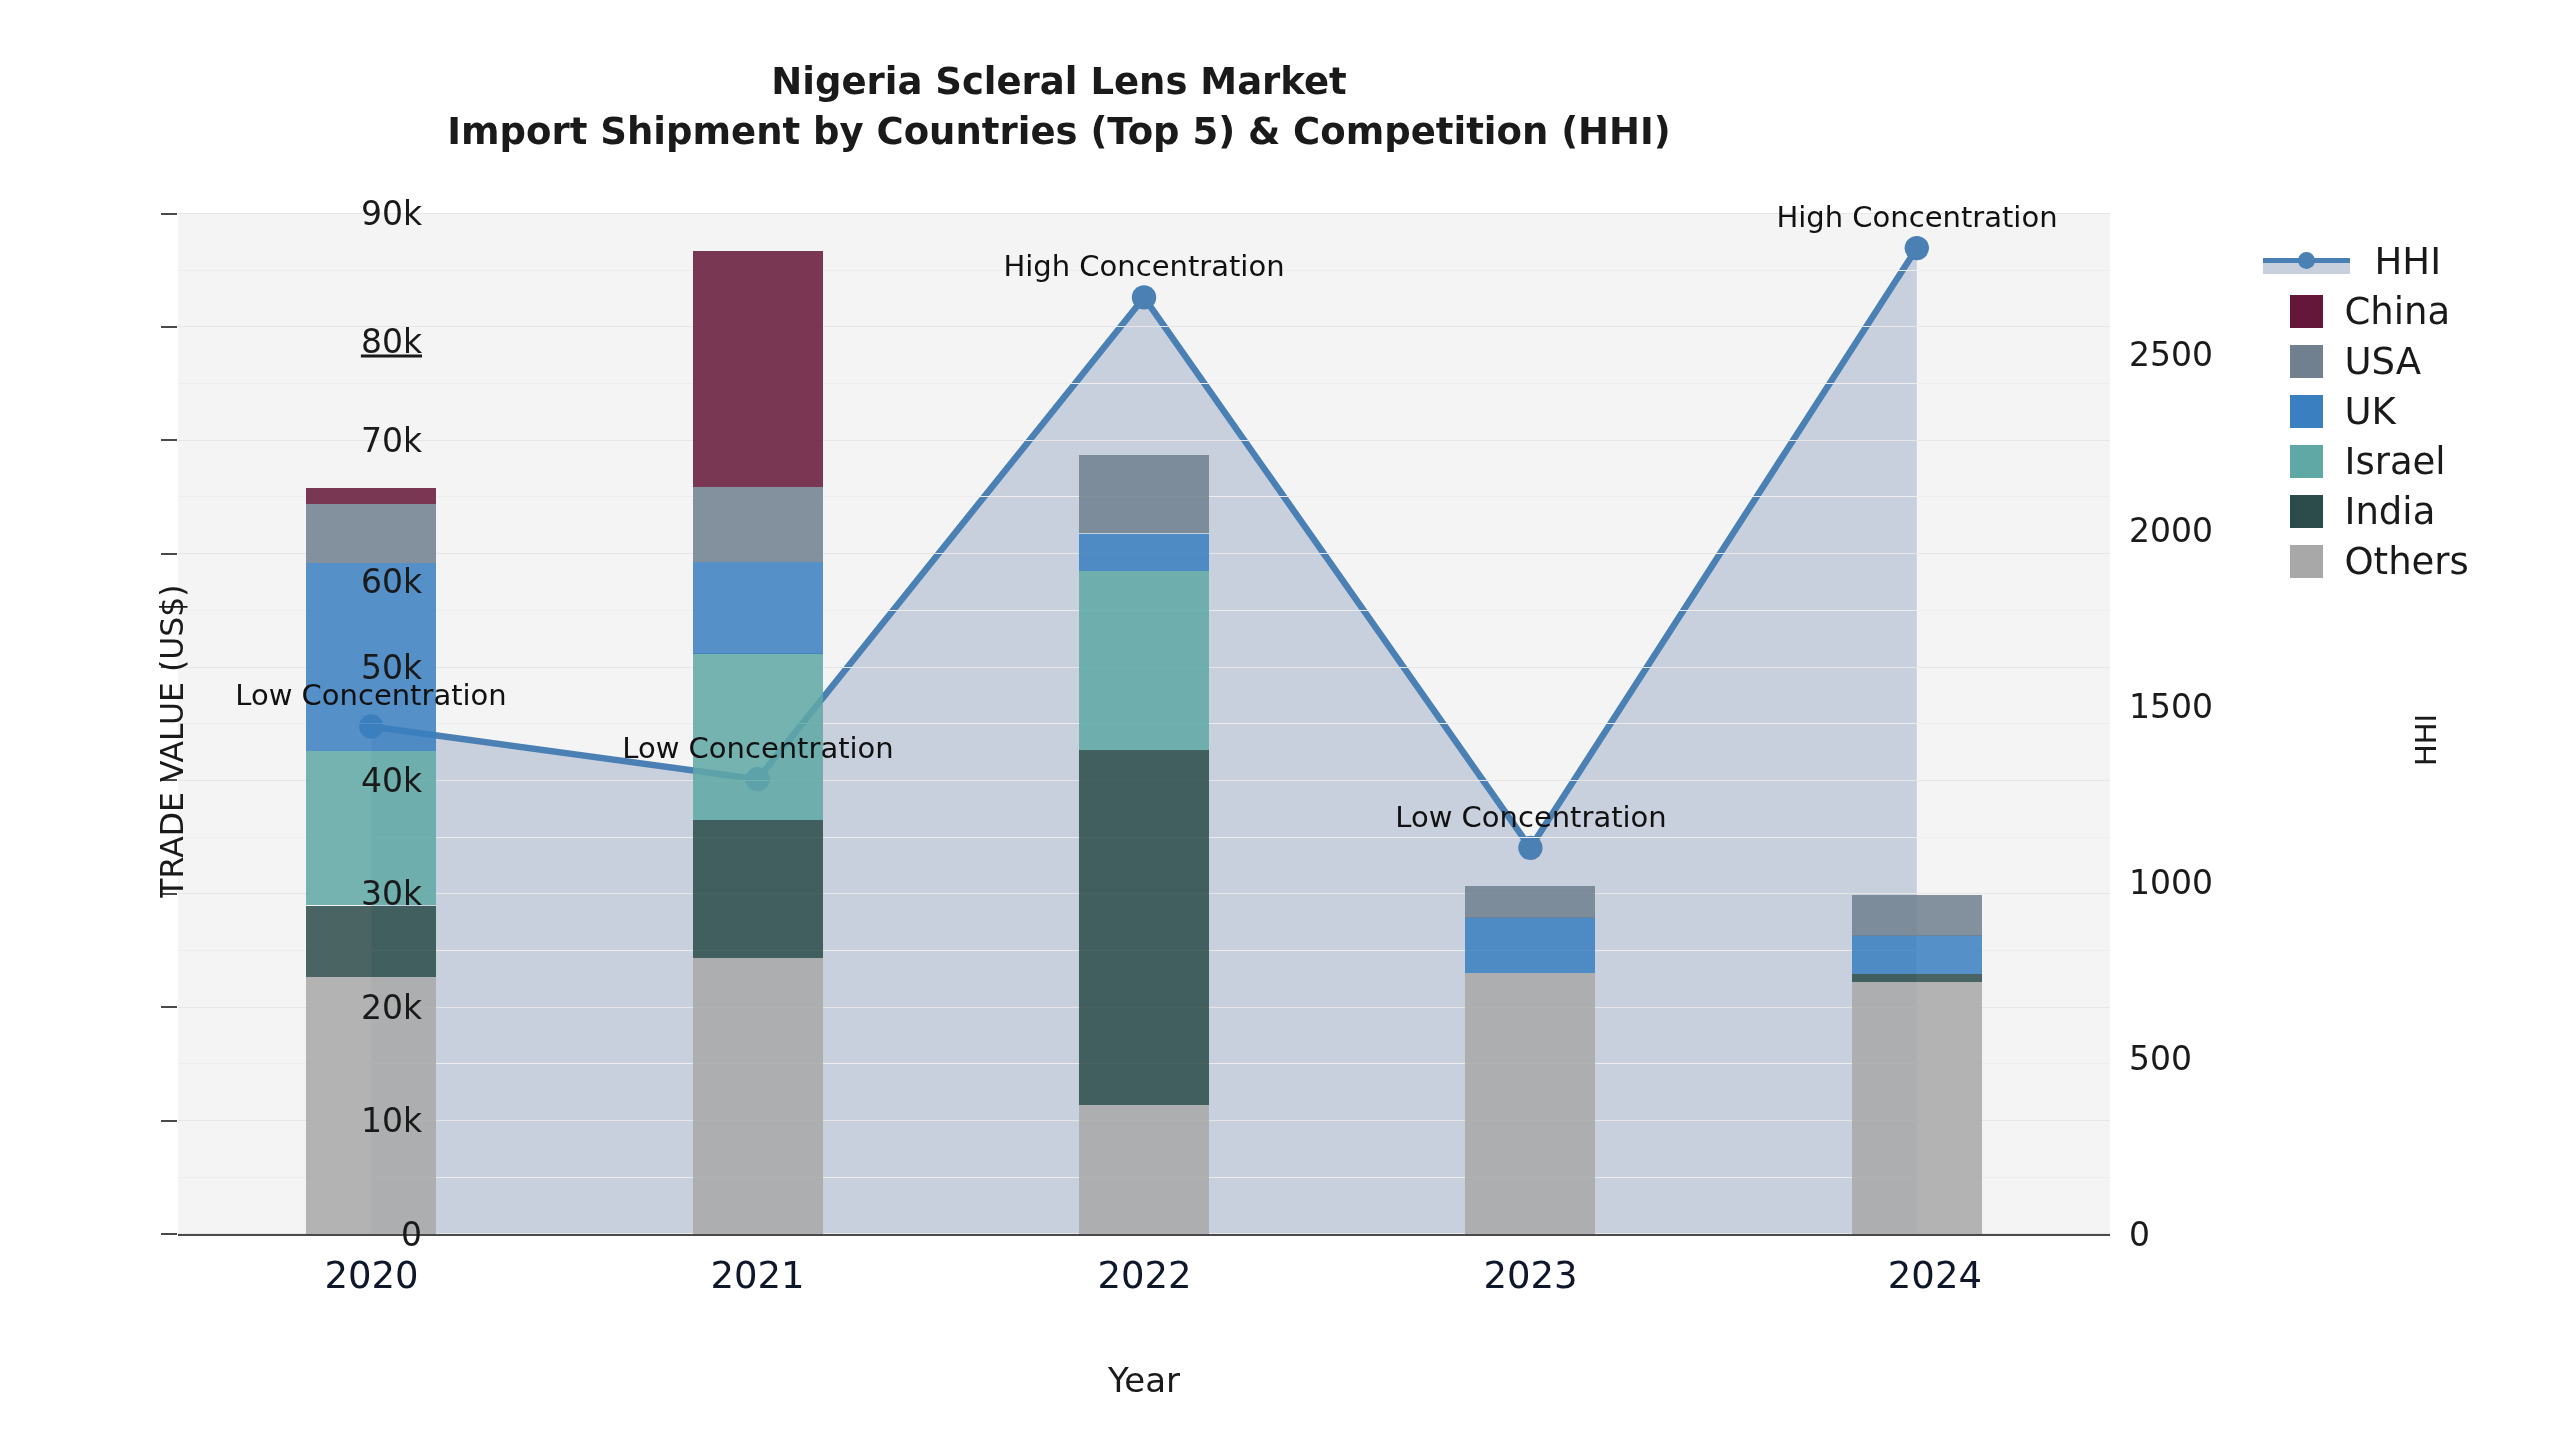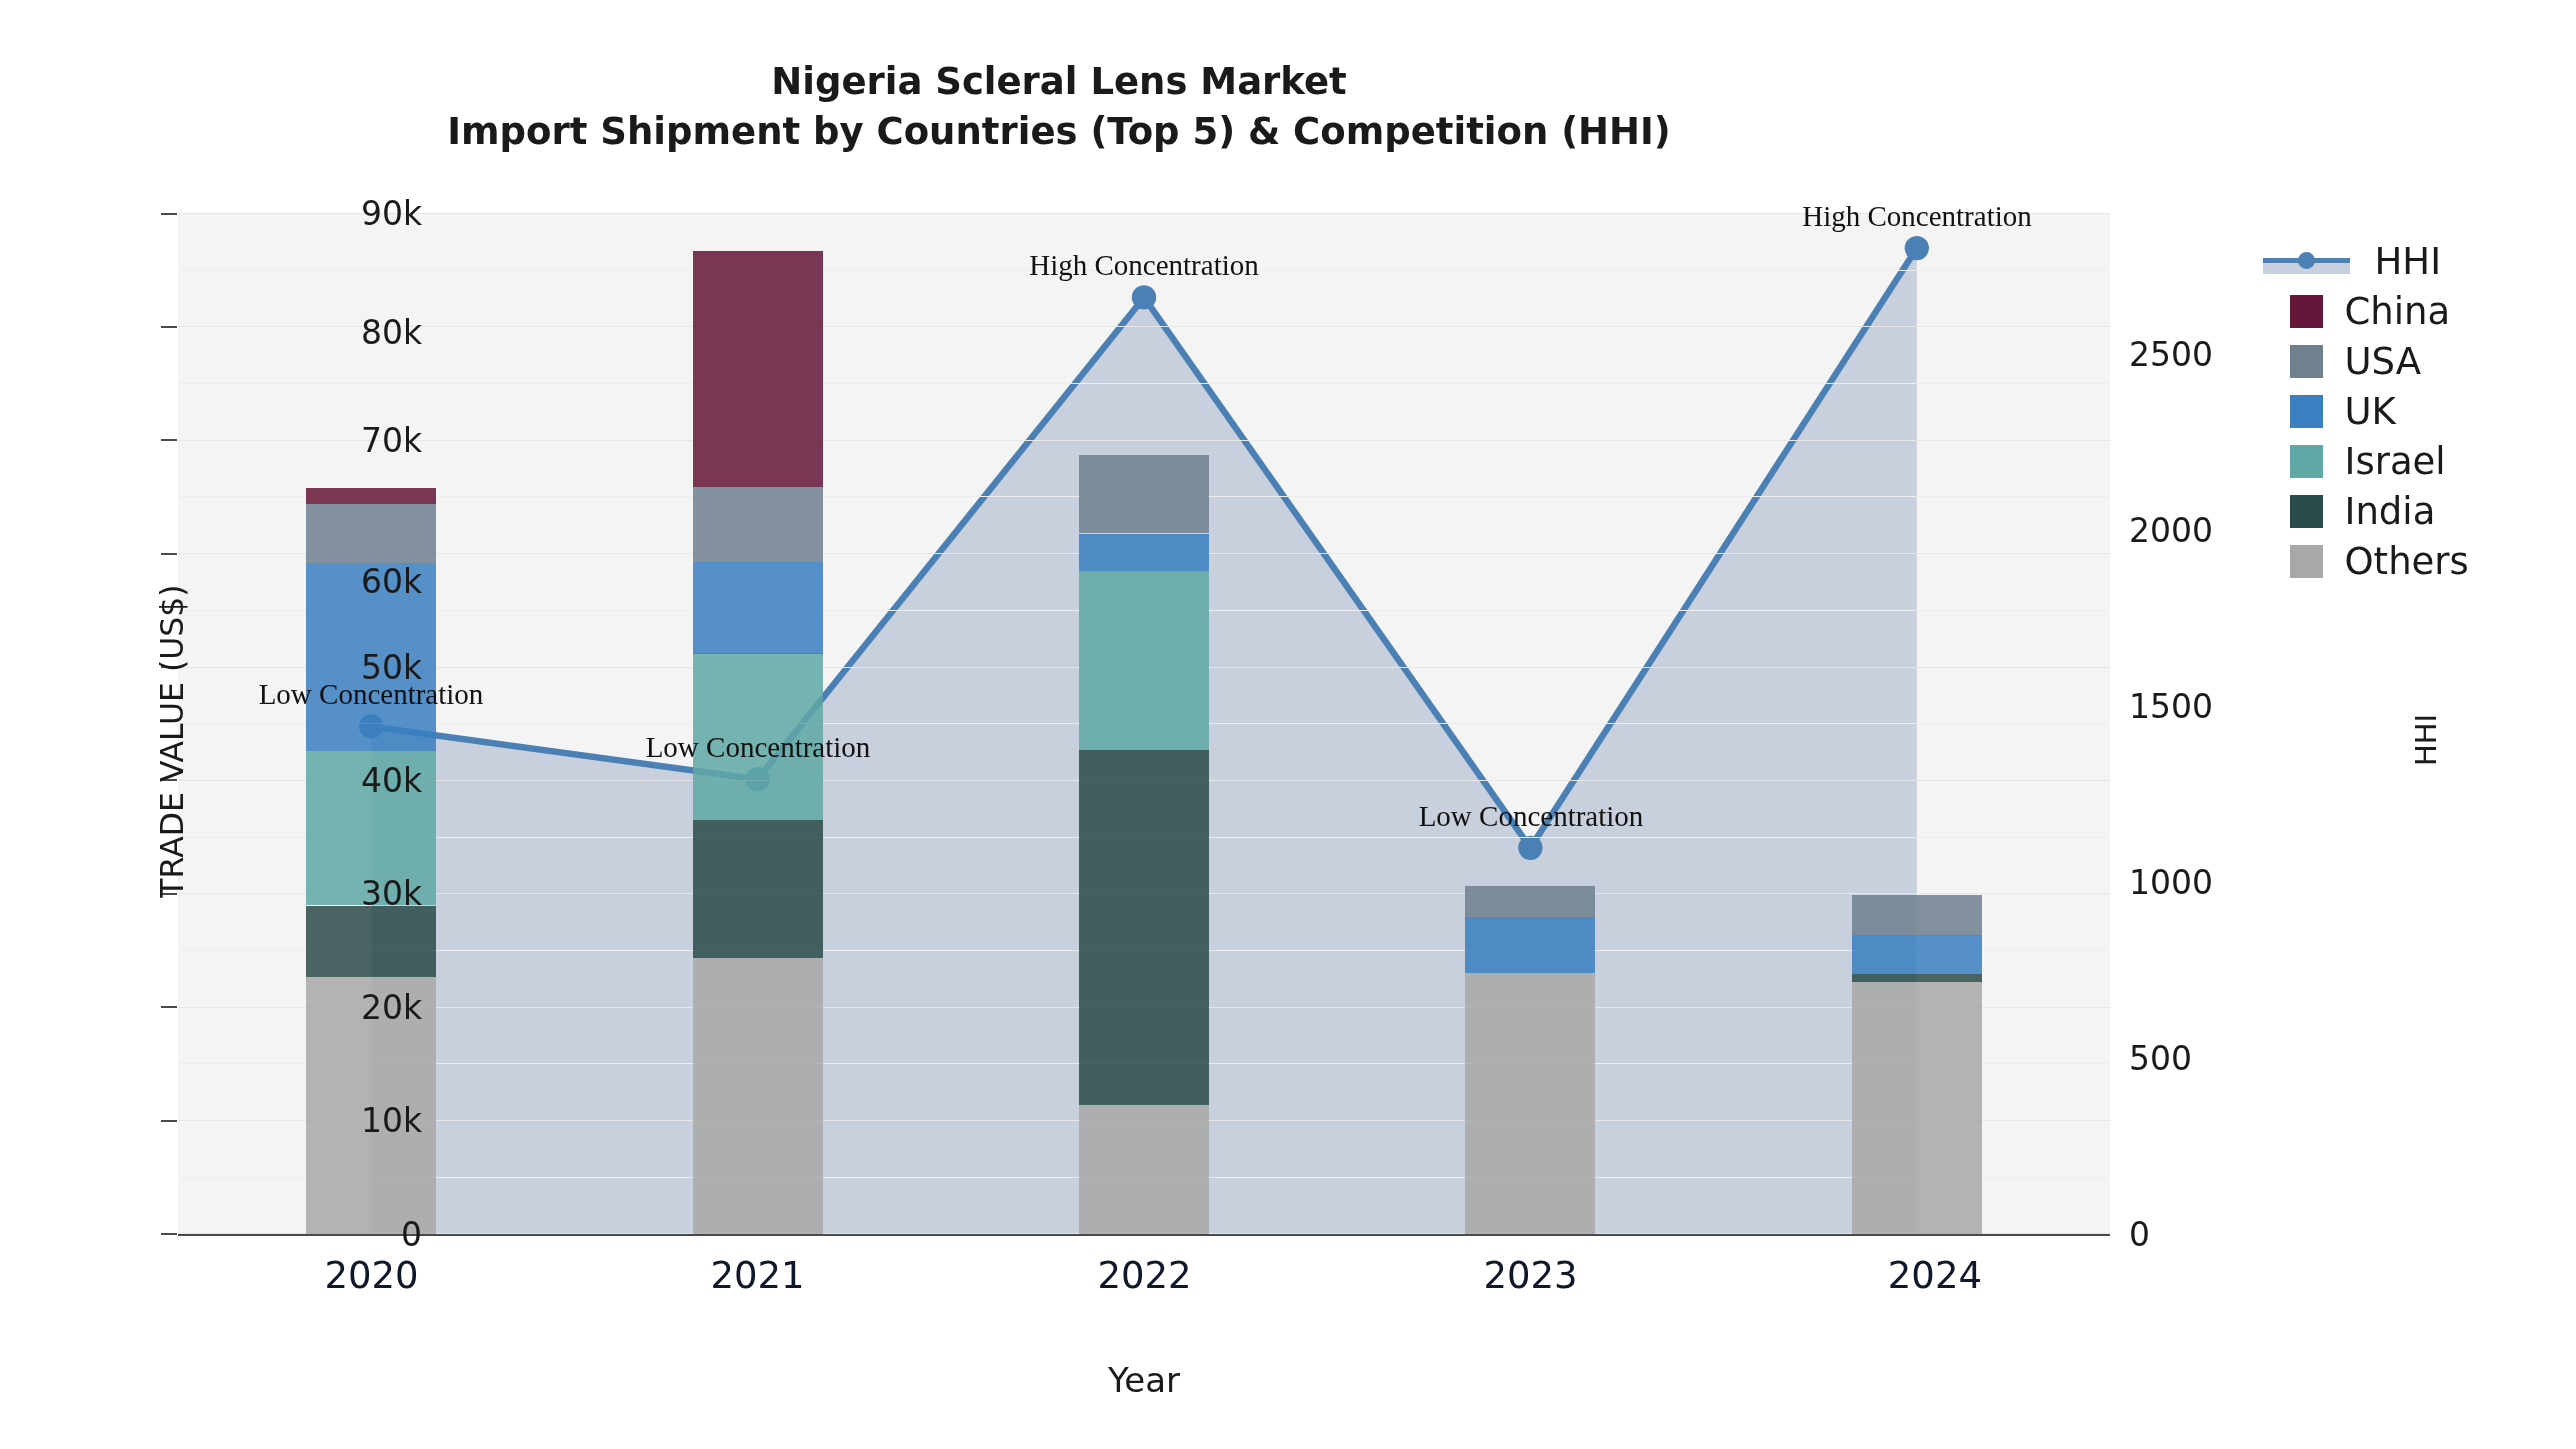--- a/index.html
+++ b/index.html
@@ -29,21 +29,21 @@
   .xtick{position:absolute;top:1254px;width:243px;text-align:center;font-size:37px;color:#0f172a;}
   .xlabel{position:absolute;left:178px;top:1360px;width:1932px;text-align:center;font-size:34px;color:#1a1a1a;}
 
   
   .bargroup{position:absolute;bottom:0;width:130px;}
   .seg{position:absolute;width:100%;left:0;}
 
   
   .hhi-svg{position:absolute;left:0;top:0;width:1932px;height:1020px;overflow:visible;}
 
-  .annot{position:absolute;font-size:29px;color:#111;white-space:nowrap;transform:translateX(-50%);font-family:Liberation Serif, serif;}
+  .annot{position:absolute;font-size:29px;color:#111;white-space:nowrap;transform:translateX(-50%);}
 
   
   .legend{position:absolute;left:2290px;top:236px;width:286px;}
   .legend-row{display:flex;align-items:center;height:50px;}
   .legend-swatch{width:33px;height:33px;margin-right:21.5px;flex:0 0 auto;}
   .legend-hhi-mark{position:relative;width:93px;height:33px;margin-right:21.5px;flex:0 0 auto;margin-left:-30px;}
   .legend-hhi-area{position:absolute;left:2.9px;top:16.5px;width:87px;height:13px;background:#c8d0dd;}
   .legend-hhi-line{position:absolute;left:2.9px;top:13.6px;width:87px;height:5px;background:#4a80b4;}
   .legend-hhi-dot{position:absolute;left:38px;top:7.9px;width:17px;height:17px;border-radius:50%;background:#4a80b4;}
   .legend-text{font-size:37px;color:#1a1a1a;white-space:nowrap;}
@@ -136,21 +136,21 @@
       <div class="ytick-left" style="top: 893px;">30k</div>
       <div class="ytick-left-dash" style="top: 893px;"></div>
       <div class="ytick-left" style="top: 780px;">40k</div>
       <div class="ytick-left-dash" style="top: 779px;"></div>
       <div class="ytick-left" style="top: 667px;">50k</div>
       <div class="ytick-left-dash" style="top: 666px;"></div>
       <div class="ytick-left" style="top: 553px; margin-top: 28px;">60k</div>
       <div class="ytick-left-dash" style="top: 553px;"></div>
       <div class="ytick-left" style="top: 440px;">70k</div>
       <div class="ytick-left-dash" style="top: 439px;"></div>
-      <div class="ytick-left" style="top: 332px;">80k</div>
+      <div class="ytick-left" style="top: 341px; text-decoration: underline;">80k</div>
       <div class="ytick-left-dash" style="top: 326px;"></div>
       <div class="ytick-left" style="top: 213px;">90k</div>
       <div class="ytick-left-dash" style="top: 213px;"></div>
     </div>
   <div id="ticksR">
       <div class="ytick-right" style="top: 1234px;">0</div>
       <div class="ytick-right" style="top: 1058px;">500</div>
       <div class="ytick-right" style="top: 882px;">1000</div>
       <div class="ytick-right" style="top: 706px;">1500</div>
       <div class="ytick-right" style="top: 530px;">2000</div>

